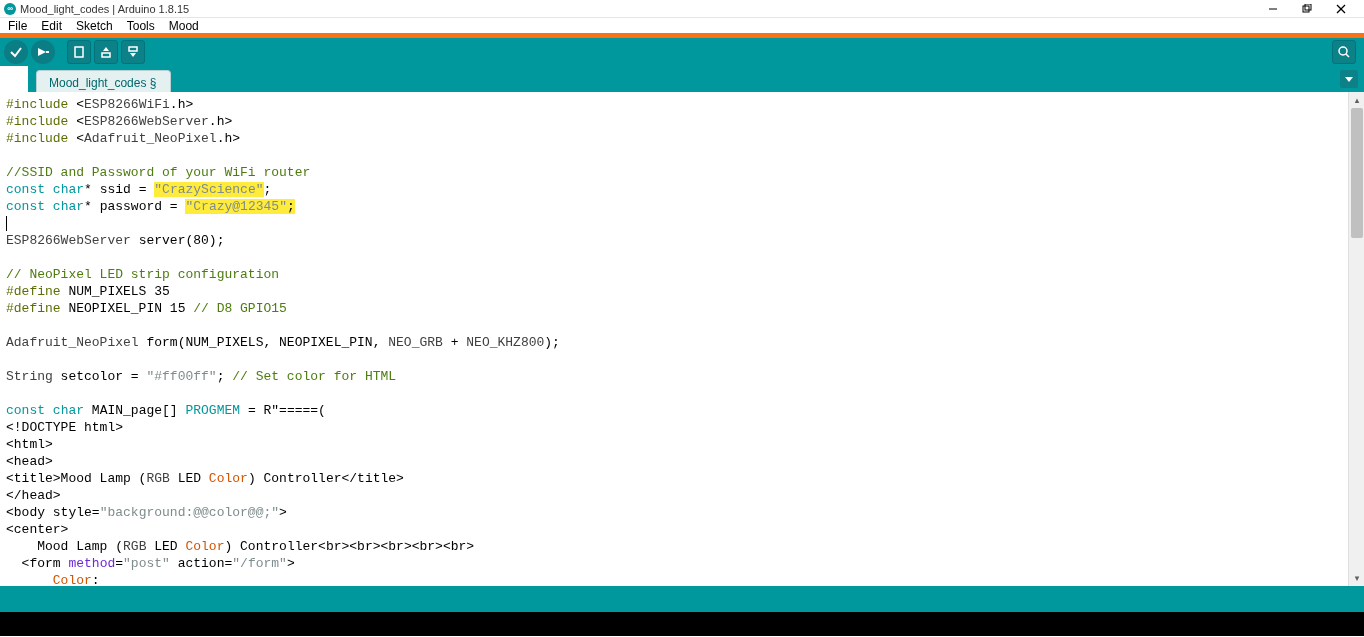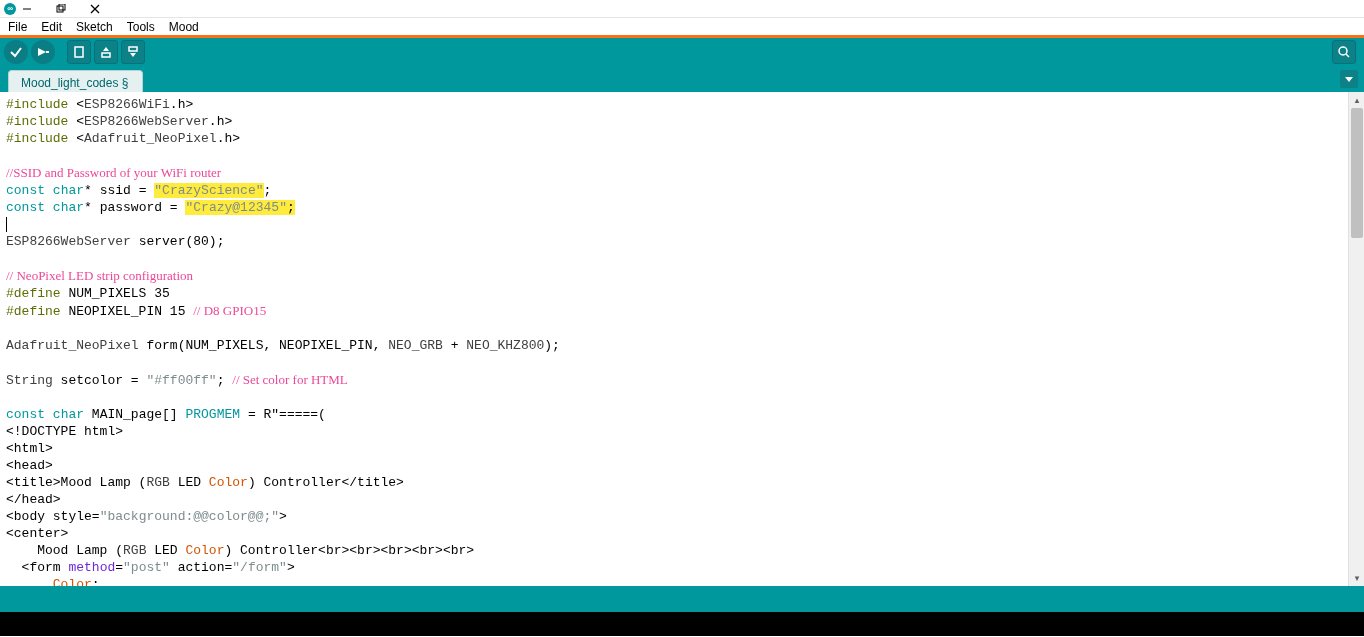--- a/index.html
+++ b/index.html
@@ -2,57 +2,58 @@
 <html><head>
 <meta charset="utf-8">
 <style>
   * { margin: 0; padding: 0; box-sizing: border-box; }
   body { font-family: "Segoe UI", Tahoma, sans-serif; font-size: 12px; background: #fff; width: 1364px; height: 637px; overflow: hidden; }
   .titlebar { height: 18px; display: flex; align-items: center; padding: 0 4px; background: #fff; border-bottom: 1px solid #e5e5e5; }
   .app-icon { width: 12px; height: 12px; background: #00979d; border-radius: 50%; display: flex; align-items: center; justify-content: center; color: #fff; font-size: 8px; font-weight: bold; margin-right: 4px; }
   .title-text { font-size: 11px; color: #333; flex: 1; }
   .win-controls { display: flex; gap: 20px; padding-right: 12px; }
   .win-btn { width: 14px; height: 14px; display: flex; align-items: center; justify-content: center; cursor: pointer; font-size: 12px; }
-  .menubar { height: 20px; display: flex; align-items: center; gap: 6px; padding: 0 4px; background: #fff; border-bottom: 3px solid #f97316; font-size: 12px; }
+  .menubar { height: 20px; display: flex; align-items: center; gap: 6px; padding: 0 4px; background: #fff; border-bottom: 5px solid #f97316; font-size: 12px; }
   .menu-item { padding: 0 4px; cursor: pointer; }
   .toolbar { height: 28px; background: #00979d; display: flex; align-items: center; padding: 2px 4px; gap: 3px; }
   .tool-btn { width: 24px; height: 24px; background: #0c8288; border: 1px solid #00747a; border-radius: 3px; display: flex; align-items: center; justify-content: center; cursor: pointer; color: #fff; }
   .tool-btn.round { border-radius: 50%; border: none; background: #0a7e84; }
   .tool-btn.sq { border-radius: 3px; background: #0c8288; }
   .tool-spacer { flex: 1; }
   .serial-btn { width: 24px; height: 24px; background: #0c8288; border: 1px solid #00747a; border-radius: 3px; display: flex; align-items: center; justify-content: center; cursor: pointer; color: #fff; margin-right: 4px; }
-  .tabbar-wrap { height: 26px; background: #00979d; display: flex; align-items: flex-end; padding-left: 8px; position: relative; }
+  .tabbar-wrap { height: 26px; background: #00979d; display: flex; align-items: flex-end; padding-left: 8px; position: relative; margin-left: 28px; }
   .tab { background: #e5f0f1; border-radius: 4px 4px 0 0; padding: 4px 14px 2px 12px; font-size: 12px; color: #00686d; border: 1px solid #b8d2d4; border-bottom: none; height: 22px; display:flex; align-items:center; }
   .tab-dropdown { position: absolute; right: 6px; top: 4px; width: 18px; height: 18px; background: #0c8288; border-radius: 2px; display:flex; align-items:center; justify-content:center; color:#fff; cursor:pointer; }
   .editor-area { position: relative; height: 494px; background: #fff; }
   .editor { position:absolute; left:0; top:0; right:16px; bottom:0; background:#fff; padding: 4px 6px; font-family: Consolas, "Courier New", monospace; font-size: 13px; line-height: 17px; color:#000; white-space: pre; overflow:hidden; }
   .gutter-caret { display:inline-block; width:0; height:15px; border-right:1px solid #000; vertical-align:middle; }
   .scrollbar { position:absolute; right:0; top:0; width:16px; height:100%; background:#f0f0f0; border-left:1px solid #e0e0e0; }
   .scroll-up, .scroll-down { width:16px; height:16px; background:#f0f0f0; display:flex; align-items:center; justify-content:center; color:#606060; font-size:9px; cursor:pointer; }
   .scroll-down { position:absolute; bottom:0; left:0; }
   .scroll-thumb { position:absolute; left:2px; top:16px; width:12px; height:130px; background:#c0c0c0; border-radius:2px; cursor:pointer; }
   .statusbar { height: 26px; background: #00979d; }
   .console { height: 24px; background: #000; }
   
   .c-pre { color:#5e6d03;text-align:center; } 
   .c-lib { color:#404040;text-align:right; } 
   .c-kw  { color:#00979d; } 
   .c-kw2 { color:#6d28d9; }
-  .c-com { color:#ec4899;font-family:Liberation Serif, serif; }
+  .c-com { color:#4d7c0f; }
   .c-quote { color:#7f8c8d; }
   .c-txt { color:#000; }
   .c-hl  { background:#ffeb3b; }
   .c-col { color:#d35400; }
   svg { display:block; }
 </style>
 </head>
 <body>
 
 <div class="titlebar">
   <div class="app-icon">∞</div>
+  <div class="title-text">Mood_light_codes | Arduino 1.8.15</div>
   <div class="win-controls">
     <div class="win-btn">
         <svg width="10" height="10">
           <line x1="1" y1="5" x2="9" y2="5" stroke="#000" stroke-width="1"></line>
         </svg>
       </div>
     <div class="win-btn">
         <svg width="10" height="10">
           <rect x="1" y="2" width="6" height="6" fill="none" stroke="#000" stroke-width="1"></rect>
           <rect x="3" y="0" width="6" height="6" fill="none" stroke="#000" stroke-width="1"></rect>

